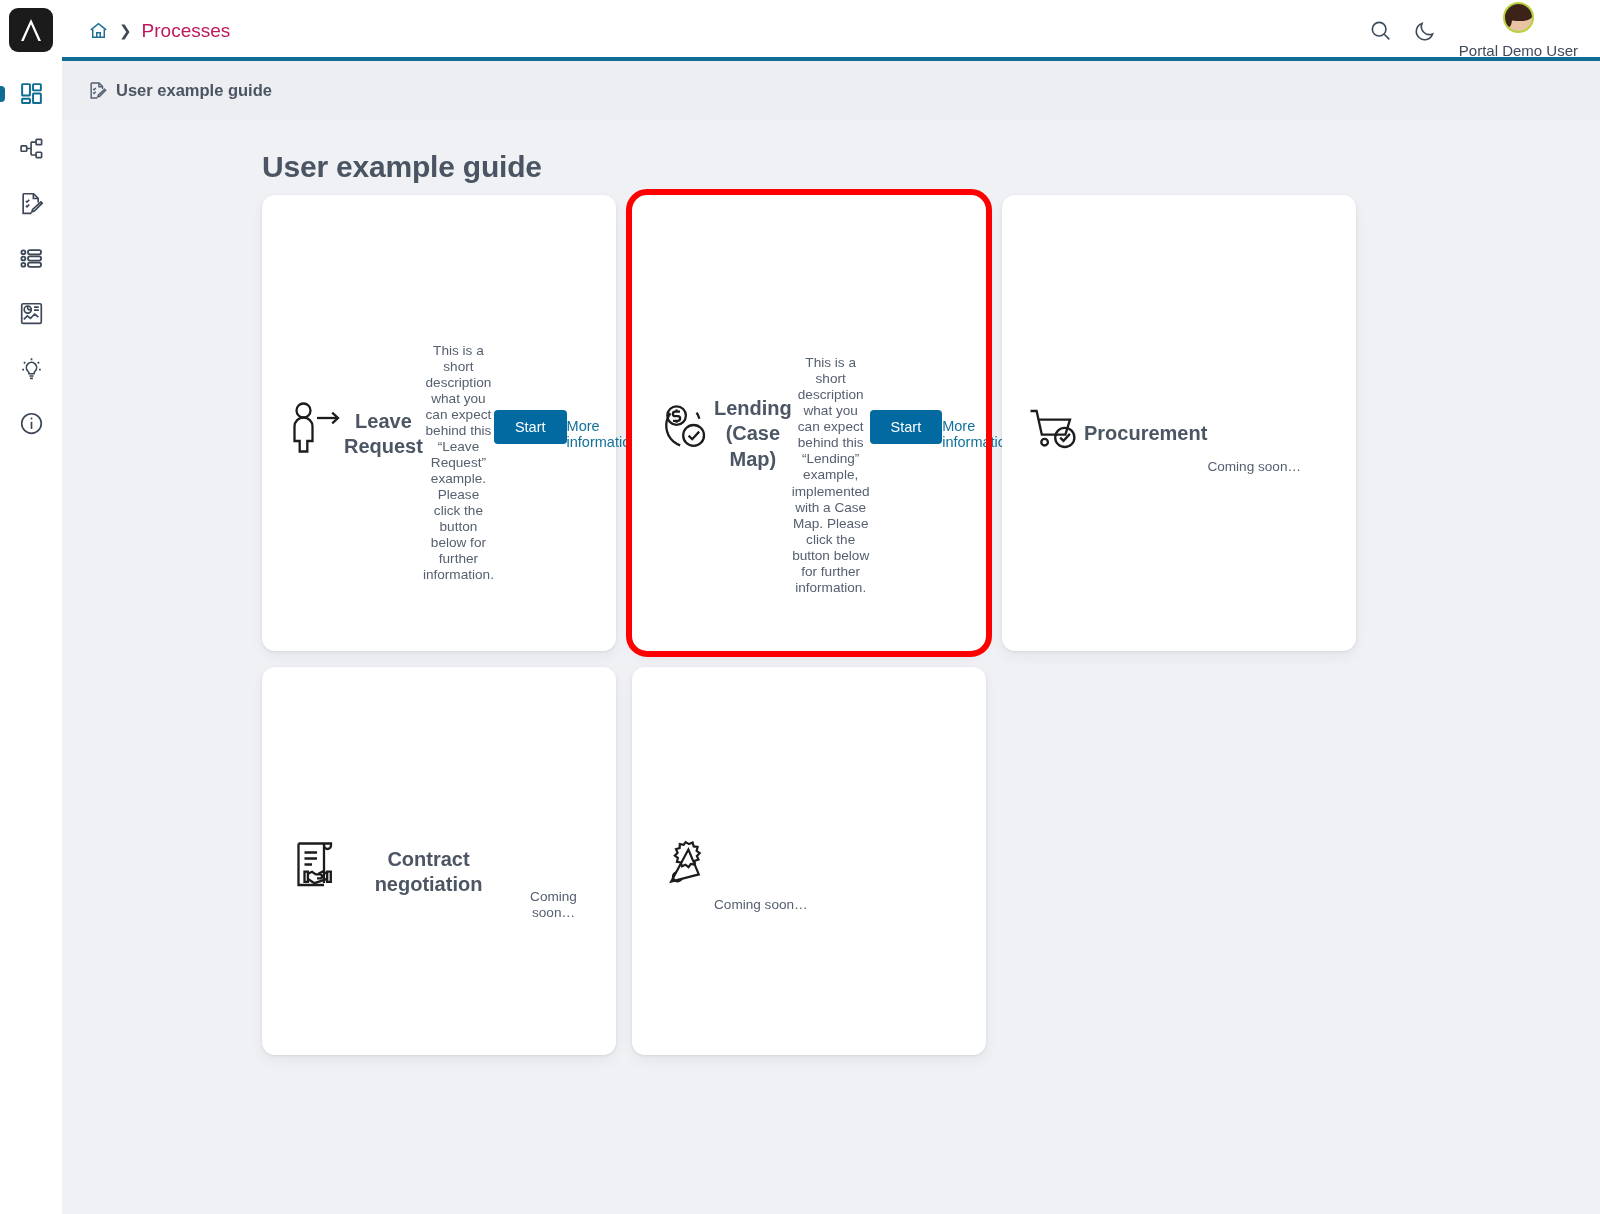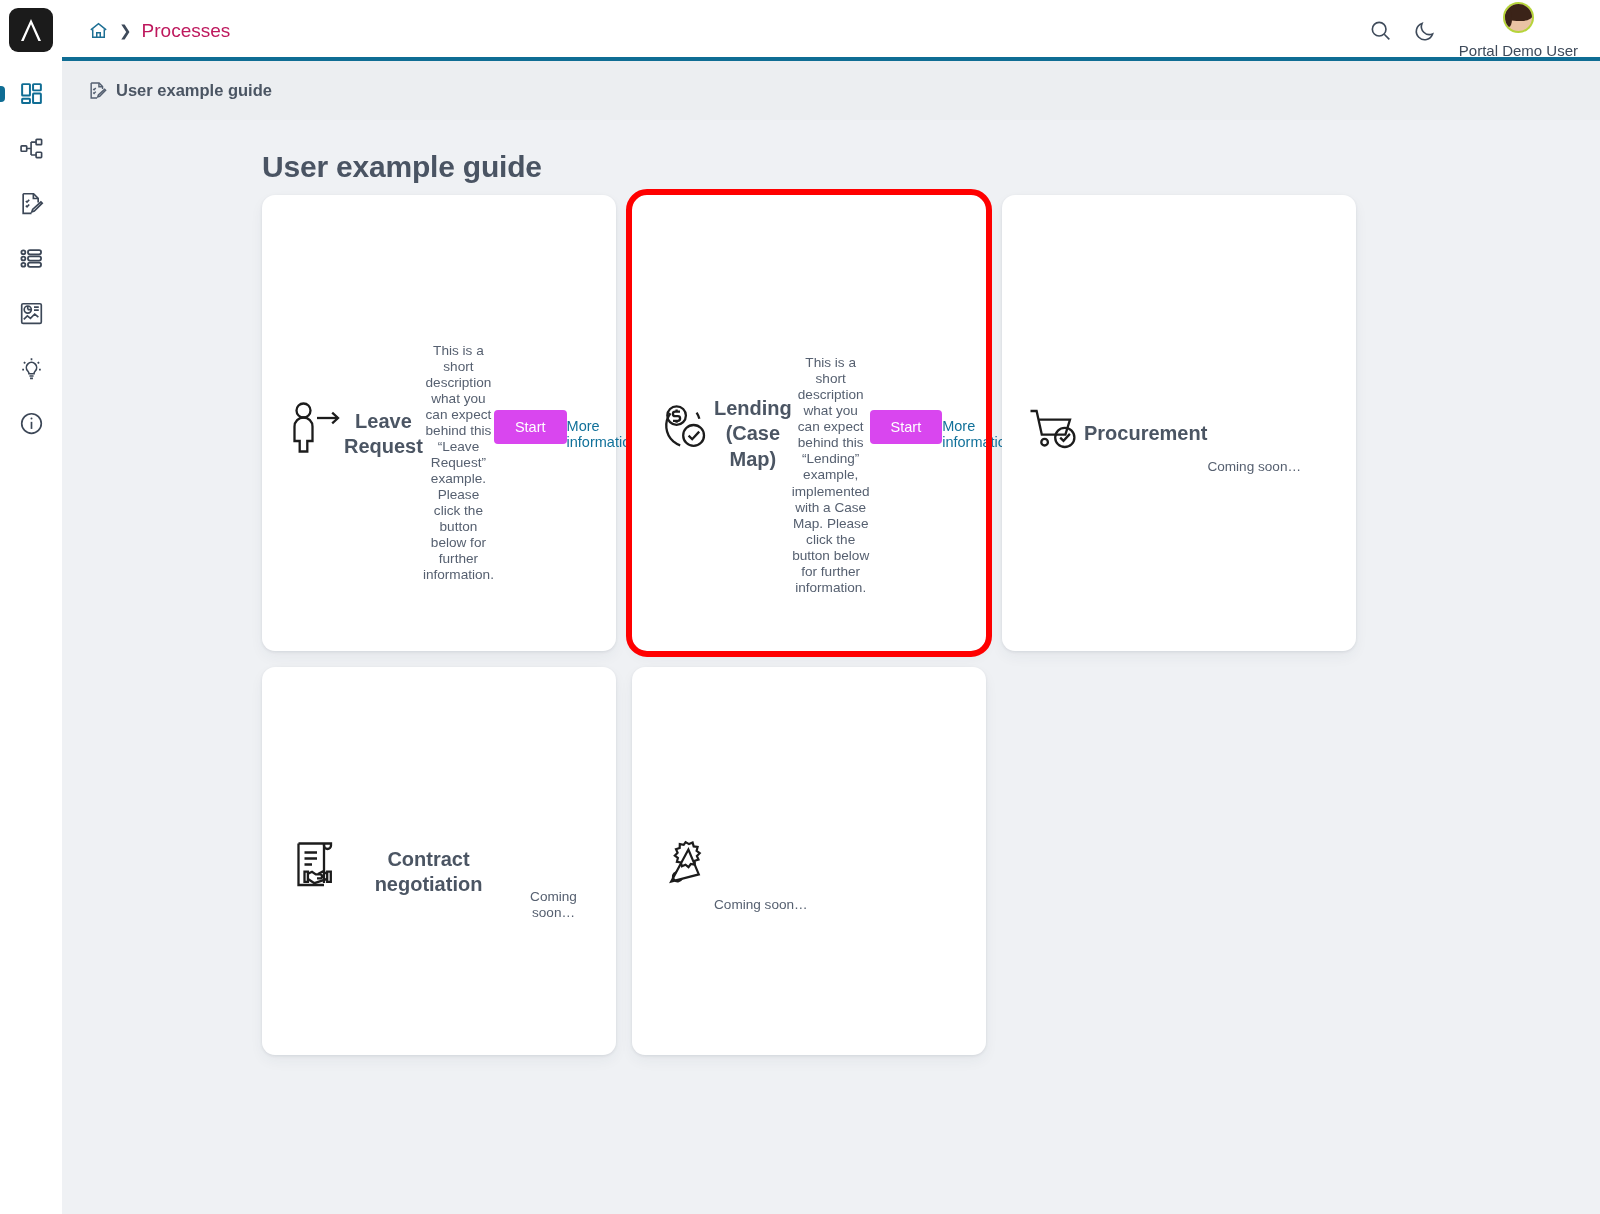--- a/index.html
+++ b/index.html
@@ -155,21 +155,21 @@
   }
   .card-desc {
     font-size: 13.6px; line-height: 1.18; color: #566070;
     text-align: center;
   }
   .card-desc.block-1 { margin-top: 73px; }
   .card-desc.block-2 { margin-top: 98px; }
   .card-desc.block-3 { margin-top: 81px; }
   .card-spacer { flex: 1; }
   .btn-start {
-    background: #d946ef; color: #ffffff;
+    background: #0369a1; color: #ffffff;
     border: none; border-radius: 4px;
     font-family: "Liberation Sans", sans-serif;
     font-size: 14.5px;
     padding: 9px 21px;
     cursor: pointer;
   }
   .more-link {
     margin-top: 16px; margin-bottom: 2px;
     color: #11719a; font-size: 14.5px;
     text-decoration: none; cursor: pointer;

